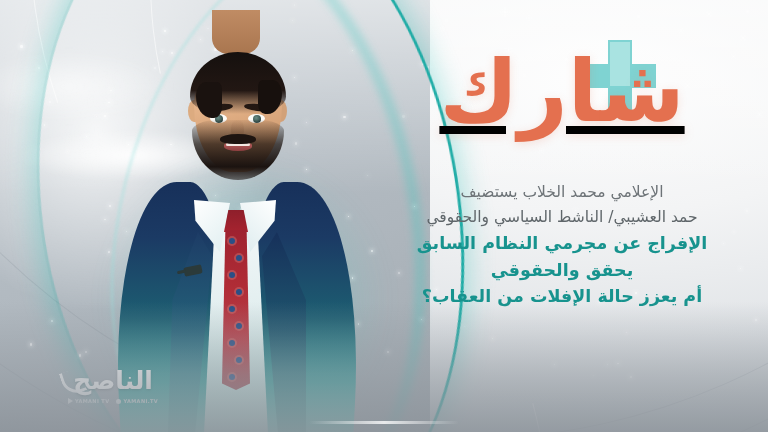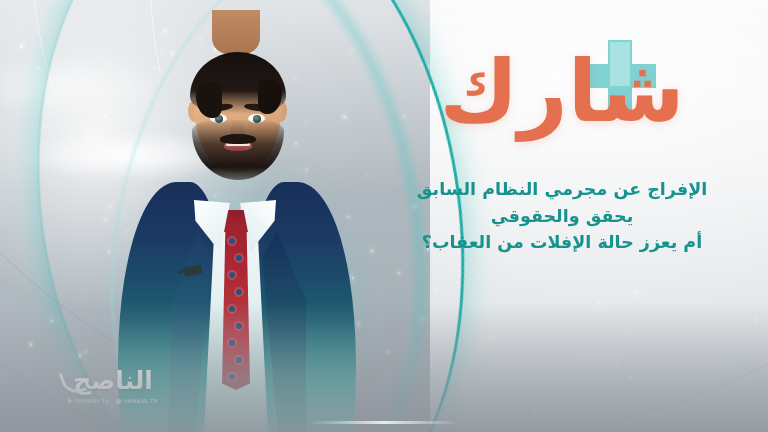--- a/index.html
+++ b/index.html
@@ -202,21 +202,21 @@
   .mouth:after{ content:""; position:absolute; left:2px; top:1px; width:24px; height:3px;
                 background:#f4e9e3; border-radius:3px; }
   .stache{ position:absolute; left:100px; top:126px; width:36px; height:10px;
            background:#1d1410; border-radius:50% 50% 40% 40%; }
 
   
   .rightcol{
     position:absolute; right:26px; top:34px; width:360px;
     text-align:center; direction:rtl;
   }
-  .logo-wrap{ position:relative; height:120px; }
+  .logo-wrap{ position:relative; height:120px;text-decoration:underline; }
   .plus{
     position:absolute; left:50%; top:6px; transform:translateX(22px);
     width:72px; height:72px;
   }
   .plus i{ position:absolute; background:#7fd3d2; display:block; }
   .plus .v{ left:24px; top:0;  width:24px; height:72px; }
   .plus .h{ left:0;   top:24px; width:72px; height:24px; }
   .plus .lt{ left:26px; top:2px; width:20px; height:44px; background:#a9e3e1; }
 
   .title{
@@ -230,21 +230,20 @@
   }
 
   .subtitle{
     margin-top:26px;
     font-size:15.5px; line-height:1.62;
     color:#6d7377; font-weight:400;
   }
   .subtitle .ln2{ color:#5f666a; }
 
   .question{
-    margin-top:22px;
     font-size:17.5px; line-height:1.52;
     font-weight:700;
     color:#17938e;
   }
 
   
   .chlogo{ position:absolute; left:58px; bottom:28px; width:110px; text-align:center; }
   .chlogo .mark{
     font-size:25px; line-height:1; font-weight:700; color:#ffffff;
     text-shadow:0 1px 3px rgba(0,0,0,.22); direction:rtl;
@@ -465,20 +464,24 @@
 
     <div class="logo-wrap">
       <div class="plus">
         <i class="v"></i>
         <i class="h"></i>
         <i class="lt"></i>
       </div>
       <div class="title">شارك</div>
     </div>
 
+    <div class="subtitle">
+      <div class="ln1">الإعلامي محمد الخلاب يستضيف</div>
+      <div class="ln2">حمد العشيبي/ الناشط السياسي والحقوقي</div>
+    </div>
 
     <div class="question">
       <div>الإفراج عن مجرمي النظام السابق</div>
       <div>يحقق والحقوقي</div>
       <div>أم يعزز حالة الإفلات من العقاب؟</div>
     </div>
 
   </div>
 
   <div class="chlogo">

